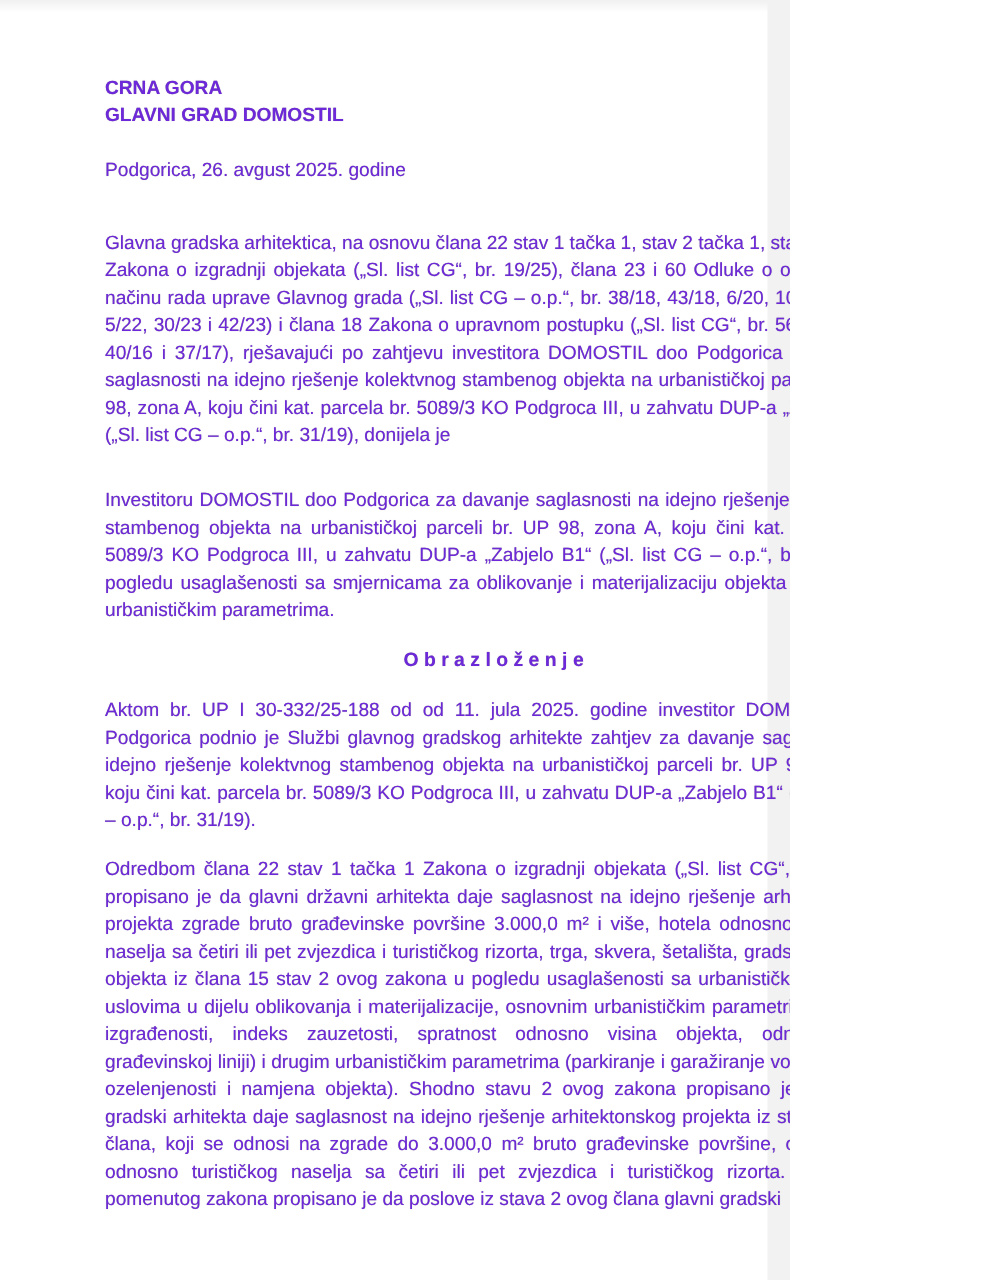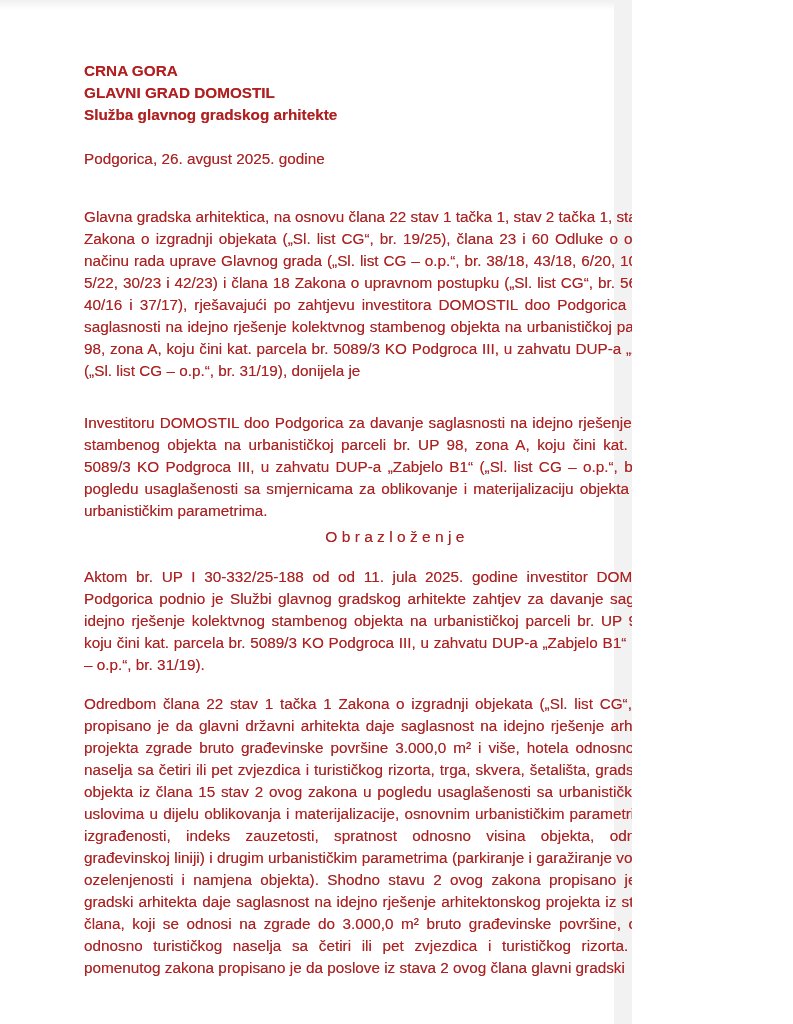--- a/index.html
+++ b/index.html
@@ -4,21 +4,21 @@
 <style>
   html, body { margin: 0; padding: 0; background: #ffffff; }
 
   .page {
     position: relative;
     width: 632px;
     height: 1024px;
     background: #ffffff;
     overflow: hidden;
     font-family: "Liberation Sans", "DejaVu Sans", sans-serif;
-    color: #b91c1c;
+    color: #6d28d9;
   }
 
   
   .top-shade {
     position: absolute; top: 0; left: 0;
     width: 100%; height: 10px;
     background: linear-gradient(180deg, rgba(0,0,0,0.06), rgba(0,0,0,0));
     pointer-events: none;
   }
 
@@ -65,23 +65,23 @@
     margin-top: 22px;
     text-align: center;
     font-weight: bold;
     font-size: 16.5px;
     letter-spacing: 0.42em;
   }
 
   .decision-body { margin-top: 30px; }
 
   .title-rationale {
-    margin-top: 4px;
+    margin-top: 18px;
     text-align: center;
-    font-weight: normal;
+    font-weight: bold;
     font-size: 15.5px;
     letter-spacing: 0.28em;
   }
 
   .rationale-1 { margin-top: 18px; }
   .rationale-2 { margin-top: 17px; }
 </style>
 </head>
 <body>
 
@@ -89,21 +89,20 @@
 
   <div class="top-shade"></div>
   <div class="right-strip"></div>
   <div class="edge-line"></div>
 
   <div class="doc">
 
     <div class="letterhead">
       <div>CRNA GORA</div>
       <div>GLAVNI GRAD DOMOSTIL</div>
-      <div>Služba glavnog gradskog arhitekte</div>
     </div>
 
     <div class="ref">
       <div>Podgorica, 26. avgust 2025. godine</div>
     </div>
 
     <p class="justified preamble">Glavna gradska arhitektica, na osnovu člana 22 stav 1 tačka 1, stav 2 tačka 1, stav 3 i stav 6 Zakona o izgradnji objekata („Sl. list CG“, br. 19/25), člana 23 i 60 Odluke o organizaciji i načinu rada uprave Glavnog grada („Sl. list CG – o.p.“, br. 38/18, 43/18, 6/20, 10/20, 36/21, 5/22, 30/23 i 42/23) i člana 18 Zakona o upravnom postupku („Sl. list CG“, br. 56/14, 20/15, 40/16 i 37/17), rješavajući po zahtjevu investitora DOMOSTIL doo Podgorica za davanje saglasnosti na idejno rješenje kolektvnog stambenog objekta na urbanističkoj parceli br. UP 98, zona A, koju čini kat. parcela br. 5089/3 KO Podgroca III, u zahvatu DUP-a „Zabjelo B1“ („Sl. list CG – o.p.“, br. 31/19), donijela je</p>
 
 
     <p class="justified decision-body">Investitoru DOMOSTIL doo Podgorica za davanje saglasnosti na idejno rješenje kolektvnog stambenog objekta na urbanističkoj parceli br. UP 98, zona A, koju čini kat. parcela br. 5089/3 KO Podgroca III, u zahvatu DUP-a „Zabjelo B1“ („Sl. list CG – o.p.“, br. 31/19), u pogledu usaglašenosti sa smjernicama za oblikovanje i materijalizaciju objekta i osnovnim urbanističkim parametrima.</p>

